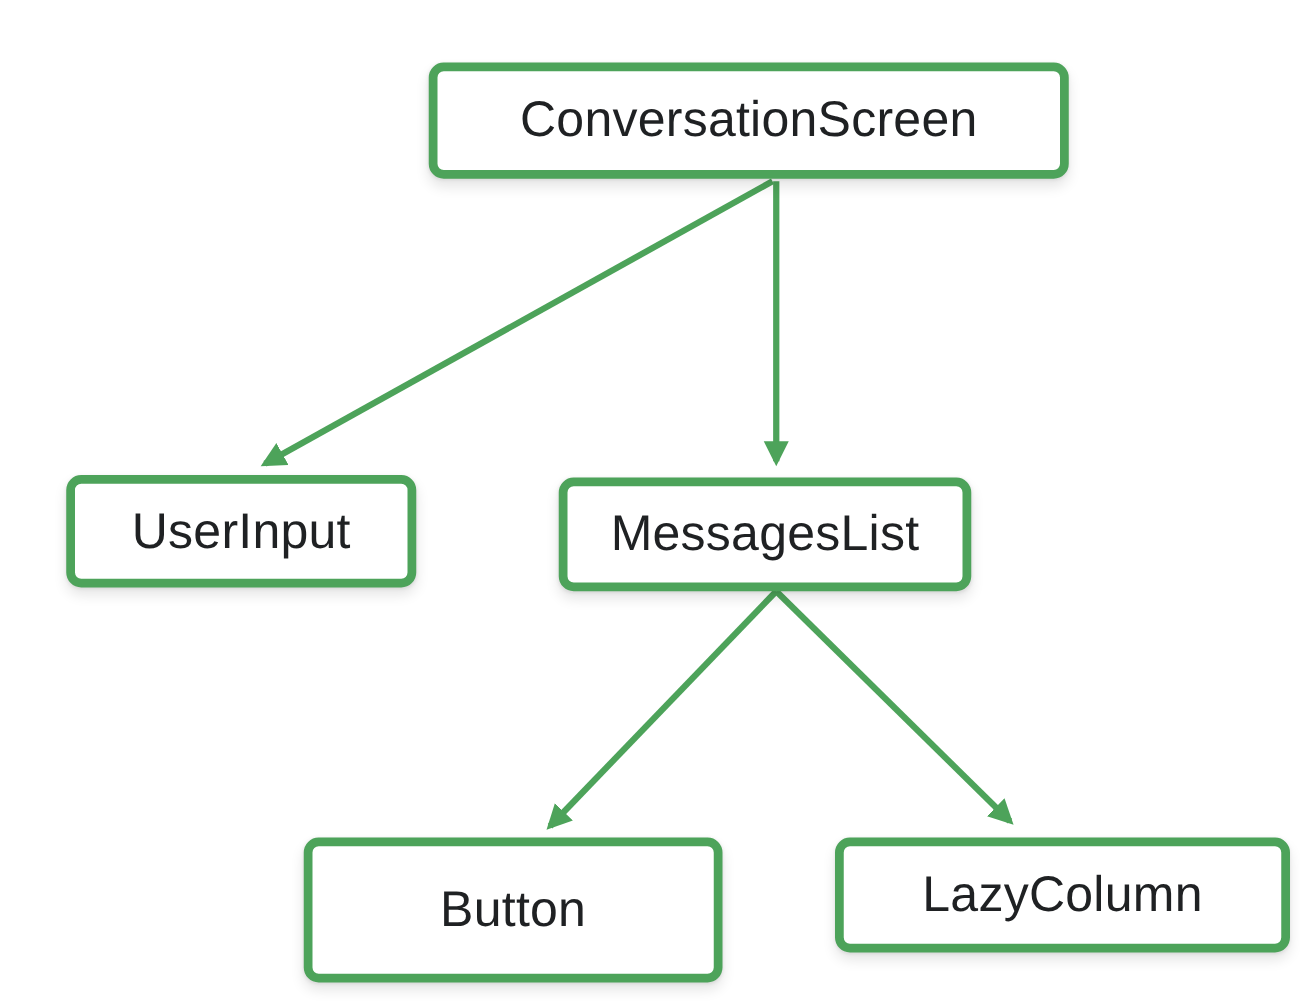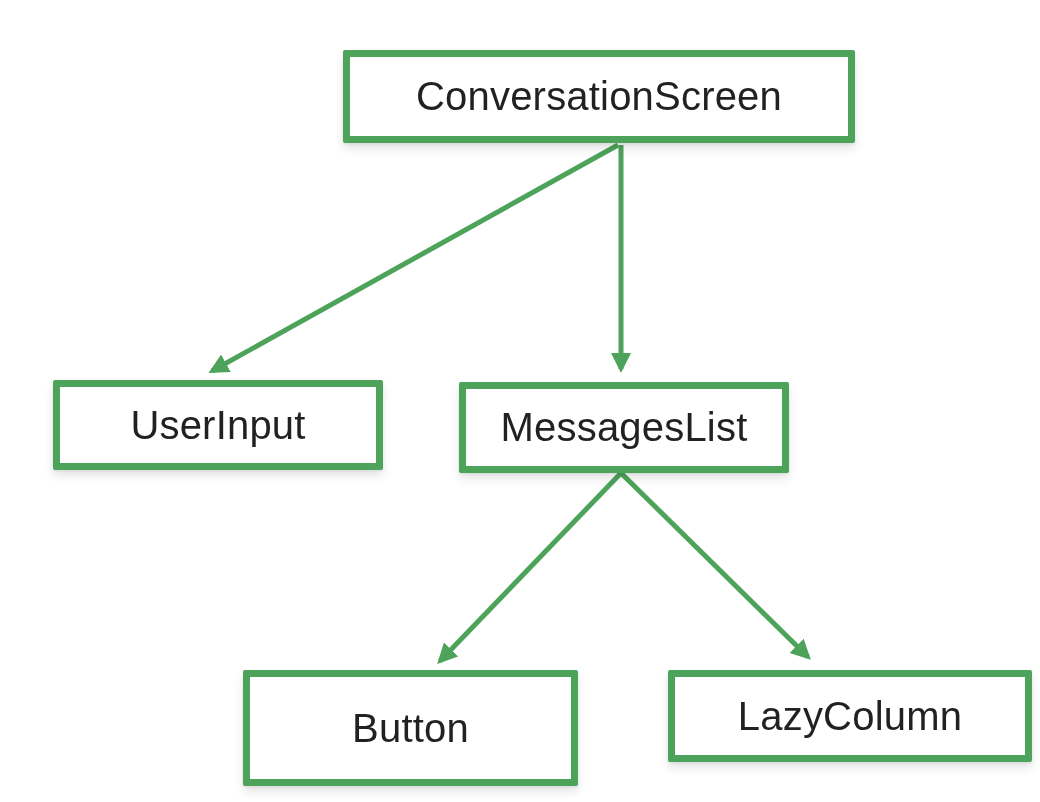--- a/index.html
+++ b/index.html
@@ -30,33 +30,33 @@
     fill: none;
   }
   .arrowhead {
     fill: var(--accent, #4da35a);
   }
   .node {
     position: absolute;
     box-sizing: border-box;
     background: #ffffff;
     border: 7px solid var(--accent, #4da35a);
-    border-radius: 2px;
+    border-radius: 12px;
     display: flex;
     align-items: center;
     justify-content: center;
     color: var(--ink, #1f2123);
     font-size: 40px;
     letter-spacing: 0.2px;
     box-shadow: 0 6px 10px rgba(0,0,0,0.10), 0 1px 3px rgba(0,0,0,0.08);
     white-space: nowrap;
   }
   .node-conversation-screen { left: 343px; top:  50px; width: 512px; height: 93px; }
-  .node-user-input          { left:  53px; top: 380px; width: 330px; height: 90px; }
-  .node-messages-list       { left: 447px; top: 382px; width: 330px; height: 91px; margin-left: 12px; }
+  .node-user-input          { left:  53px; top: 380px; width: 280px; height: 90px; }
+  .node-messages-list       { left: 447px; top: 382px; width: 330px; height: 91px; }
   .node-button              { left: 243px; top: 670px; width: 335px; height: 116px; }
   .node-lazy-column         { left: 668px; top: 670px; width: 364px; height: 92px; }
 </style>
 </head>
 <body>
 
 <div class="canvas">
 
   <svg class="edges" viewBox="0 0 1040 802" xmlns="http://www.w3.org/2000/svg">
     <defs>

